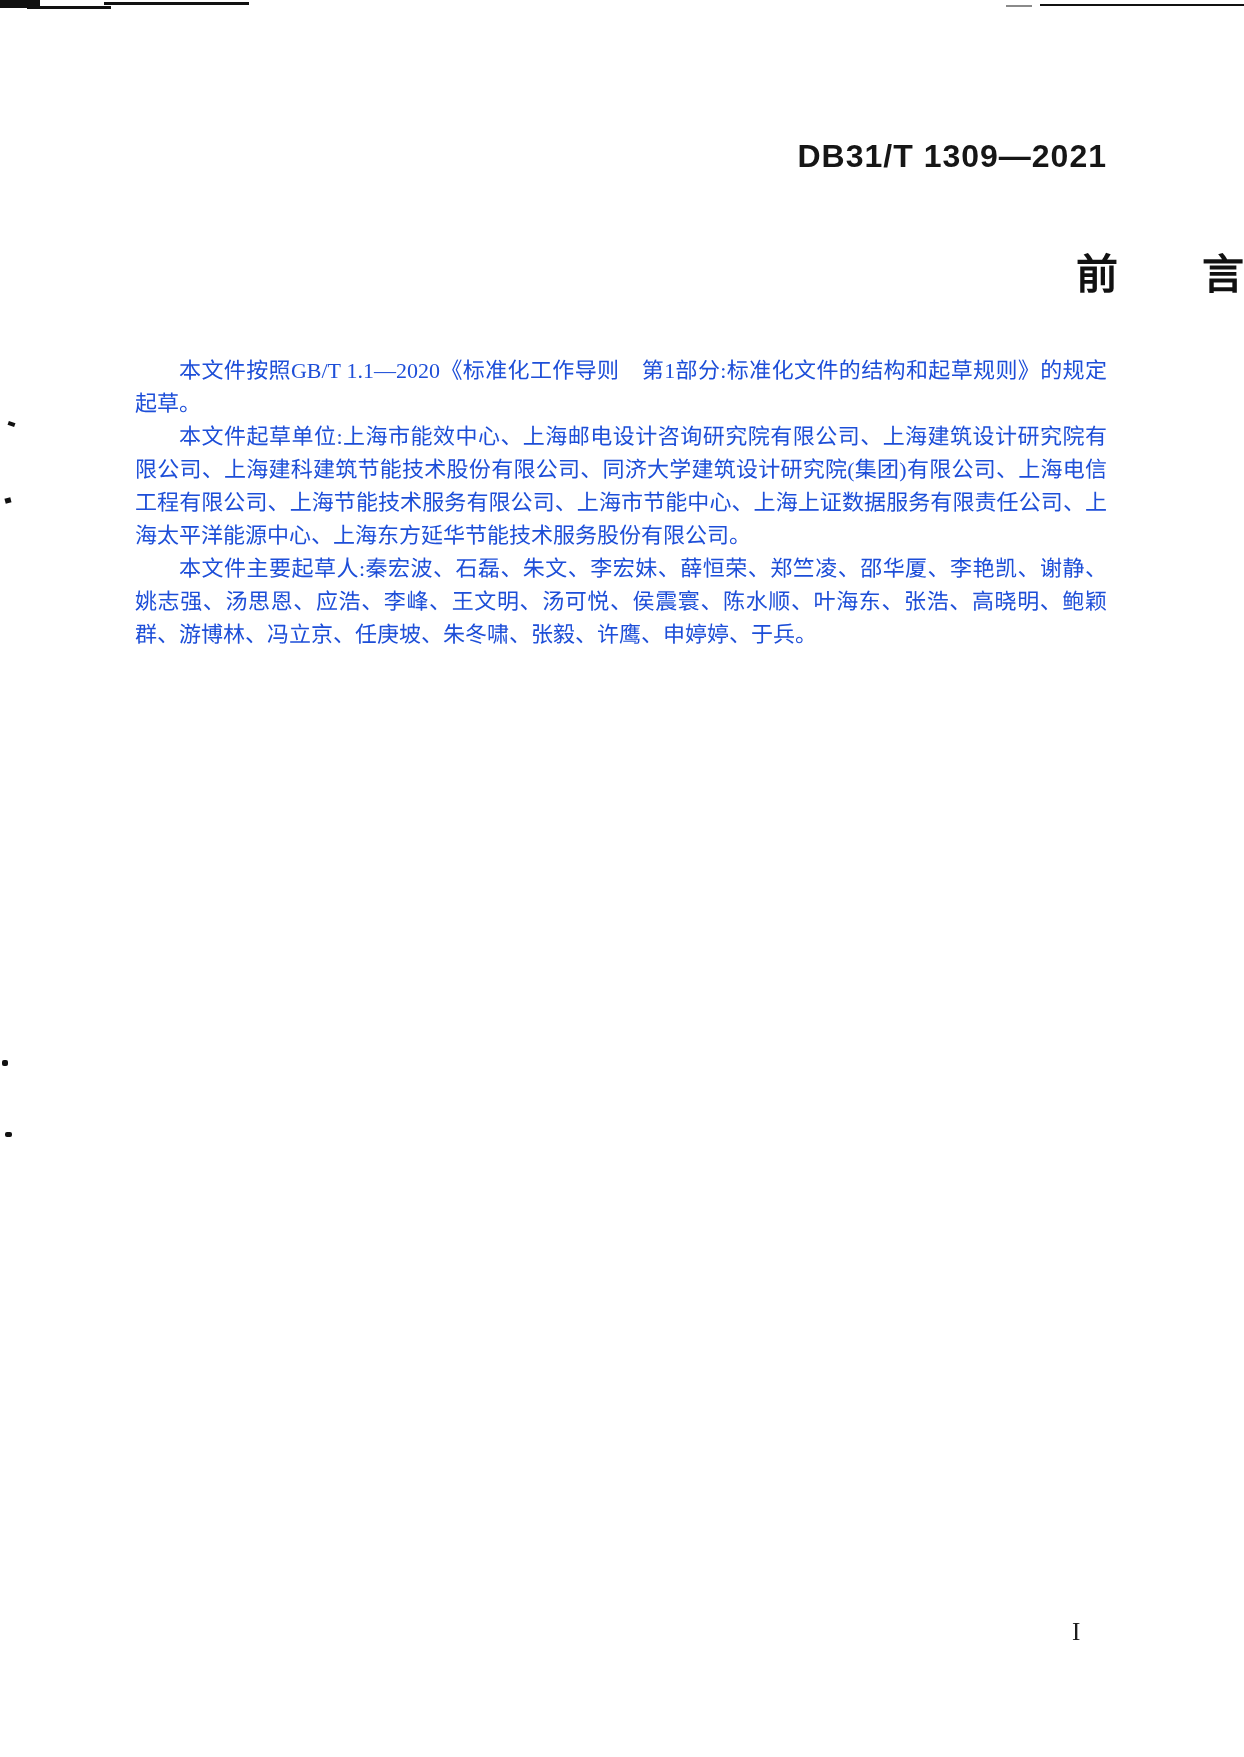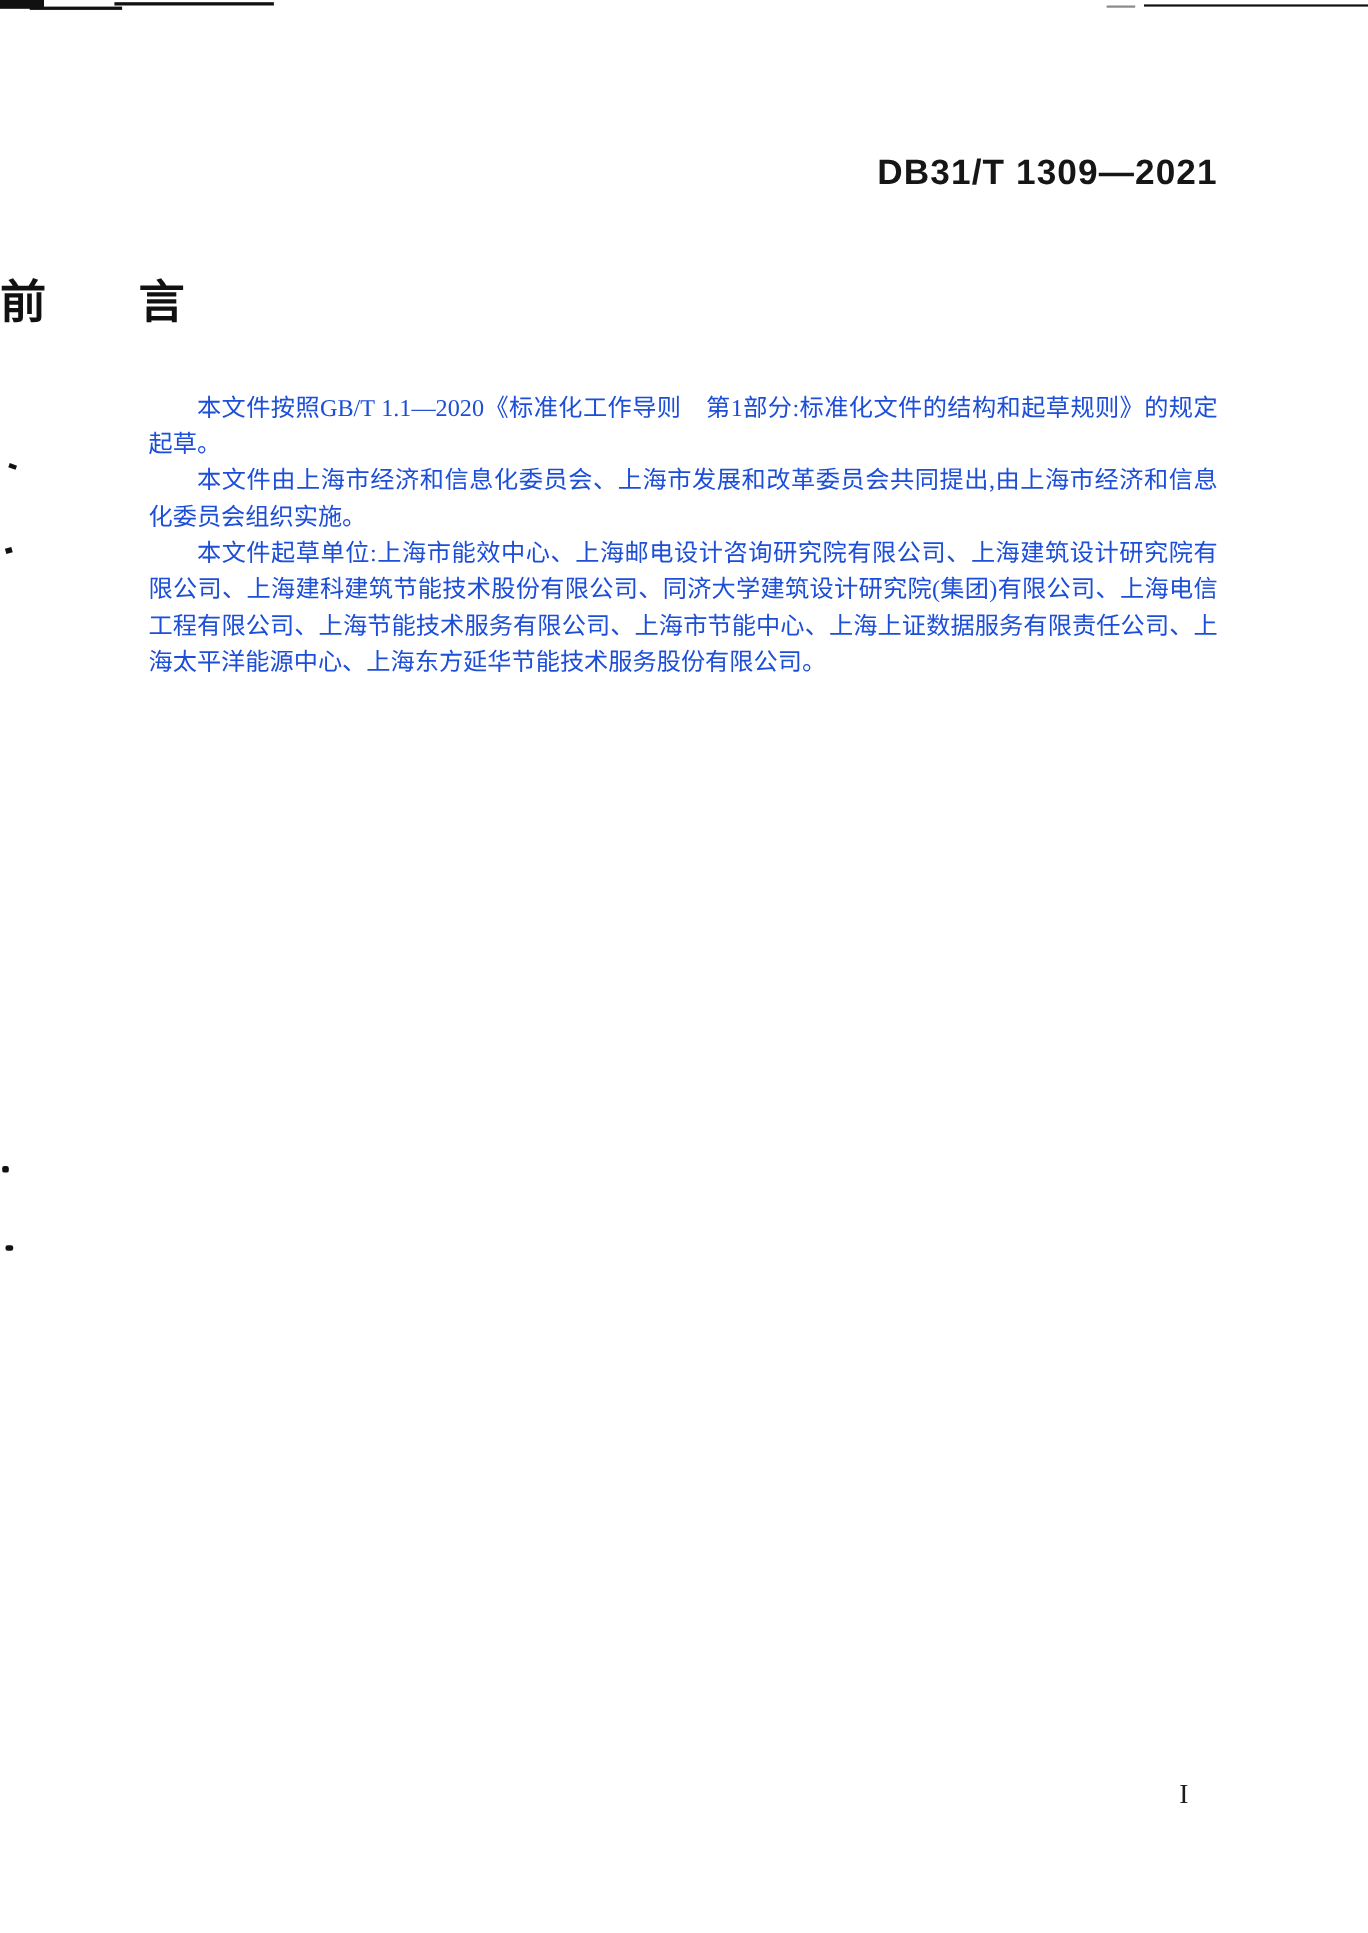--- a/index.html
+++ b/index.html
@@ -40,21 +40,21 @@
     color: #161616;
     white-space: nowrap;
   }
 
   .doc-title {
     position: absolute;
     top: 240px;
     left: 0;
     width: 100%;
     margin: 0;
-    text-align: left;
+    text-align: right;
     font-family: "Liberation Sans", "DejaVu Sans", sans-serif;
     font-weight: bold;
     font-size: 42px;
     color: #111;
     white-space: pre;
   }
 
   .body-text {
     position: absolute;
     top: 354px;
@@ -94,19 +94,19 @@
   <div class="artifact speck2"></div>
   <div class="artifact speck3"></div>
   <div class="artifact speck4"></div>
 
   <div class="header-code">DB31/T 1309—2021</div>
 
   <h1 class="doc-title">前　　言</h1>
 
   <div class="body-text">
     <p>本文件按照GB/T 1.1—2020《标准化工作导则　第1部分:标准化文件的结构和起草规则》的规定起草。</p>
-    <p>本文件由上海市经济和信息化委员会、上海市发展和改革委员会共同提出,由上海市经济和信息化委员会组织实施。</p>
     <p>本文件起草单位:上海市能效中心、上海邮电设计咨询研究院有限公司、上海建筑设计研究院有限公司、上海建科建筑节能技术股份有限公司、同济大学建筑设计研究院(集团)有限公司、上海电信工程有限公司、上海节能技术服务有限公司、上海市节能中心、上海上证数据服务有限责任公司、上海太平洋能源中心、上海东方延华节能技术服务股份有限公司。</p>
+    <p>本文件主要起草人:秦宏波、石磊、朱文、李宏妹、薛恒荣、郑竺凌、邵华厦、李艳凯、谢静、姚志强、汤思恩、应浩、李峰、王文明、汤可悦、侯震寰、陈水顺、叶海东、张浩、高晓明、鲍颖群、游博林、冯立京、任庚坡、朱冬啸、张毅、许鹰、申婷婷、于兵。</p>
   </div>
 
   <div class="page-number">I</div>
 
 </div>
 
 </body></html>

